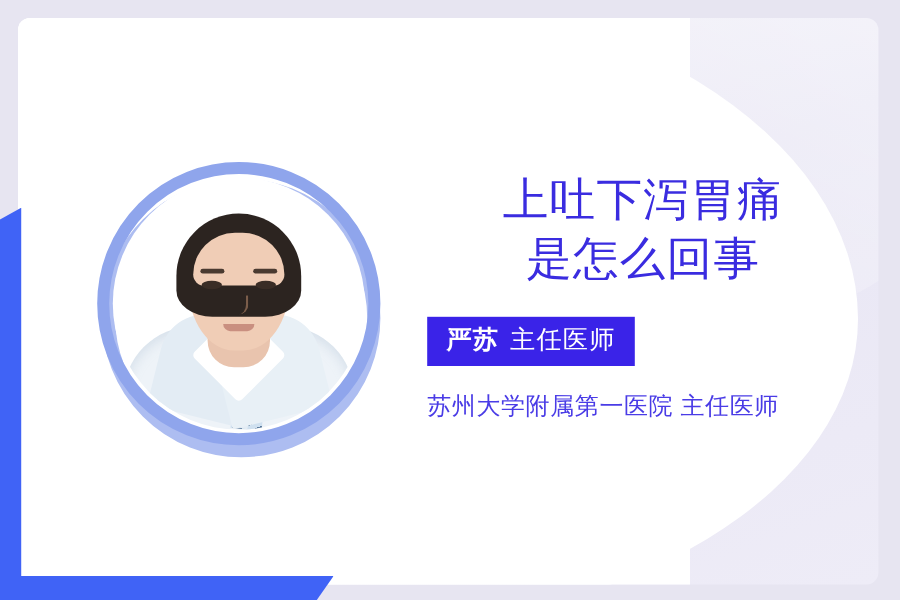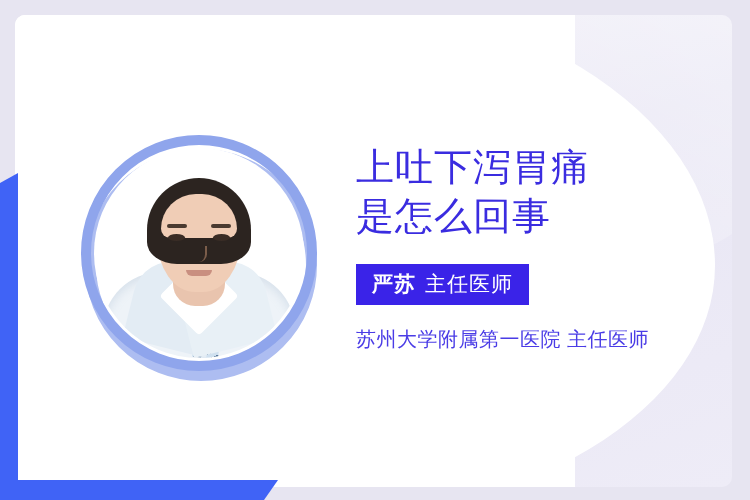--- a/index.html
+++ b/index.html
@@ -278,20 +278,21 @@
     width: 360px;
   }
   .headline {
     color: #3a2ce0;
     font-size: 38px;
     line-height: 49px;
     font-weight: 400;
     letter-spacing: 1px;
     margin: 0;
     white-space: pre-line;
+    text-align: center;
   }
   .badge {
     display: inline-block;
     margin-top: 23px;
     background: #3a23e8;
     color: #ffffff;
     padding: 8px 16px 9px 16px;
     font-size: 21px;
     line-height: 24px;
     letter-spacing: 1px;

